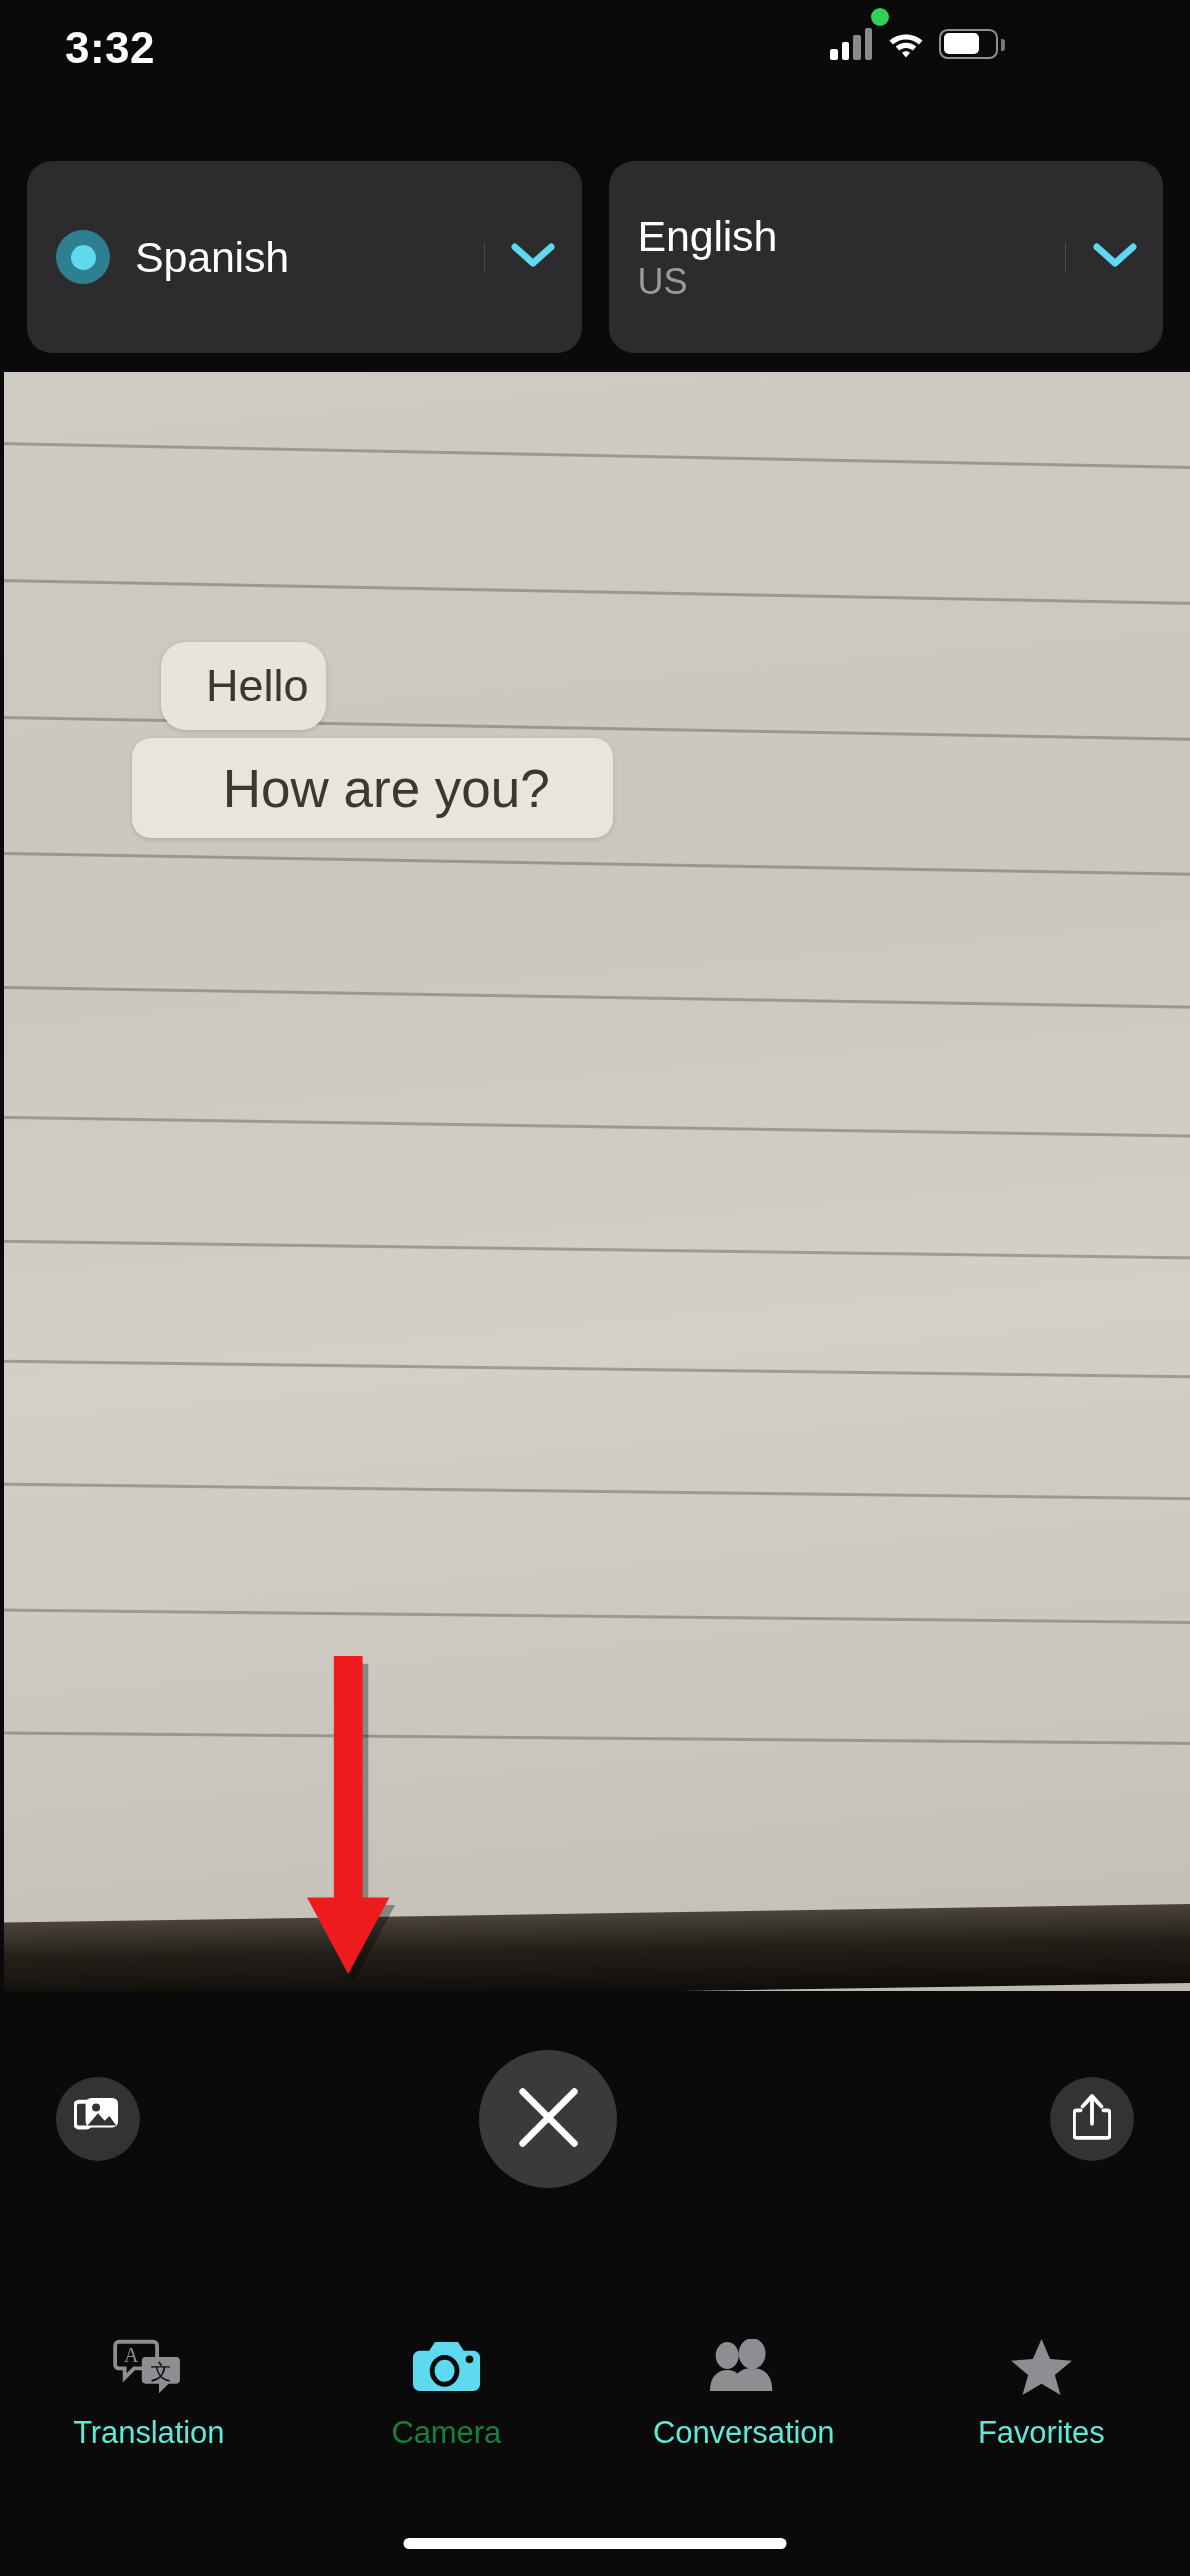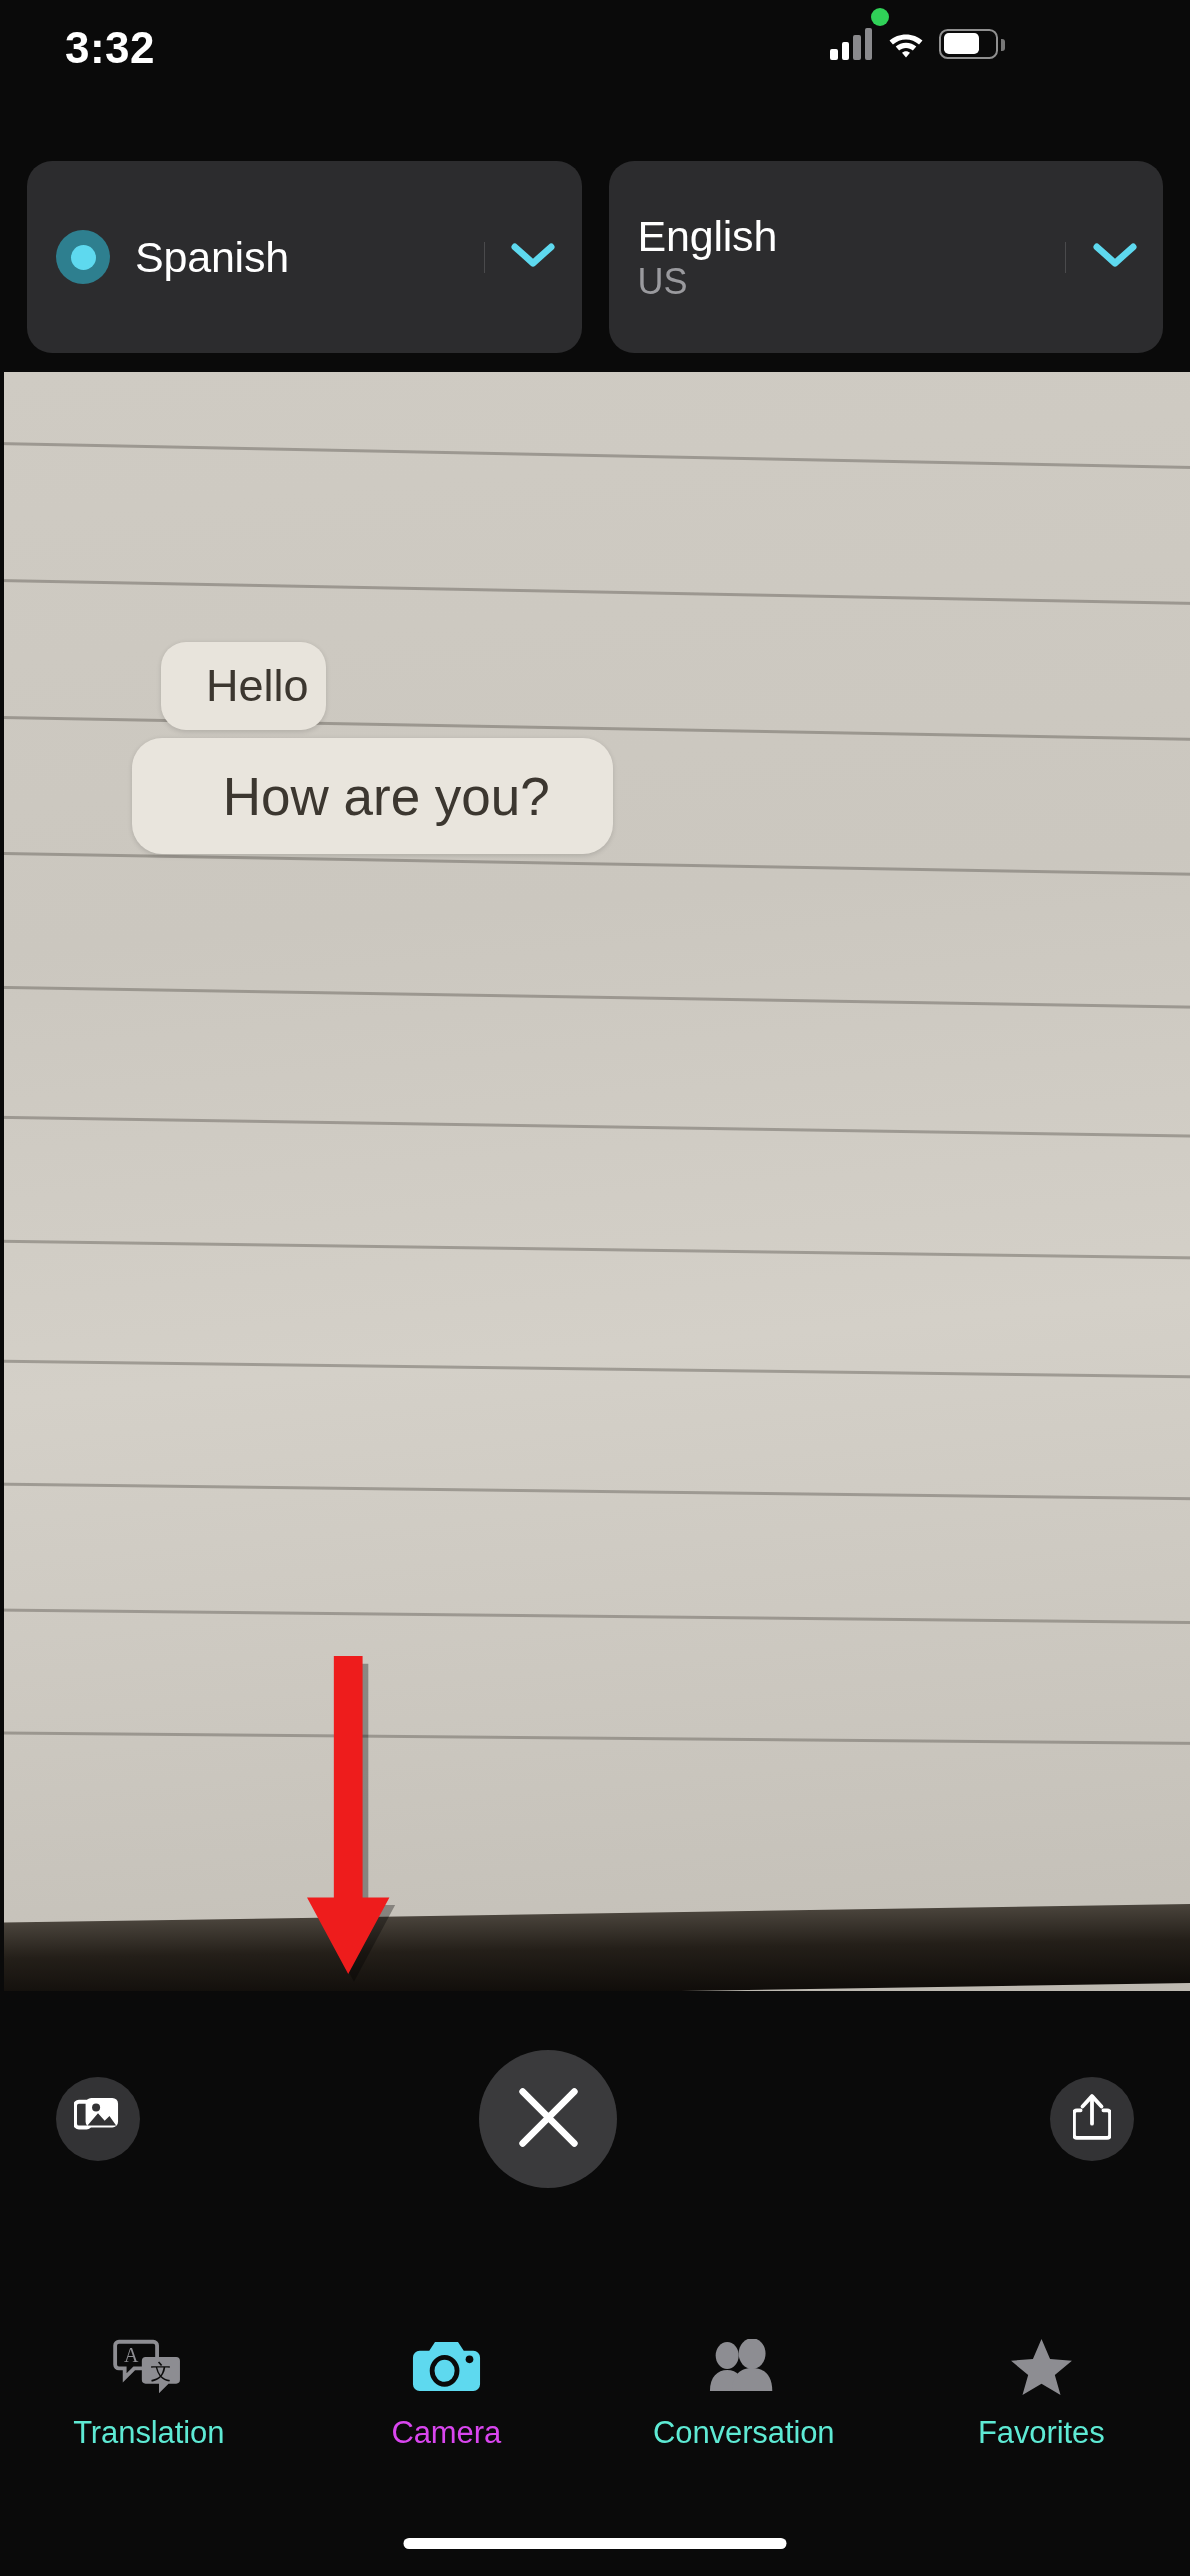--- a/index.html
+++ b/index.html
@@ -123,24 +123,24 @@
     font-weight:400;
     box-shadow:0 1.9px 5.8px rgba(0,0,0,0.13);
     padding-left:28px;
   }
   .bubble-1 {
     left:157px; top:270px; width:165px; height:88px;
     font-size:45px;
     background:#e8e4dc;
   }
   .bubble-2 {
-    left:128px; top:366px; width:481px; height:116px;
+    left:128px; top:366px; width:481px; height:100px;
     font-size:53px;
     background:#e9e5dd;
-    border-radius:30px;
+    border-radius:19px;
   }
 
   
   .arrow {
     position:absolute; left:303px; top:1284px;
     width:92px; height:364px;
     pointer-events:none;
   }
 
   
@@ -166,21 +166,21 @@
   }
   .tab {
     flex:1; display:flex; flex-direction:column;
     align-items:center; justify-content:flex-start;
     padding-top:31px; gap:13.4px;
   }
   .tab-icon { height:71px; display:flex; align-items:center; justify-content:center; }
   .tab-label {
     font-size:31px; color:#5eead4; letter-spacing:-0.1px;
   }
-  .tab.active .tab-label { color:#d946ef; }
+  .tab.active .tab-label { color:#15803d; }
 
   .home-indicator {
     position:absolute; left:50%; transform:translateX(-50%);
     bottom:27px; width:383px; height:11.5px;
     border-radius:5.8px; background:#ffffff;
   }
 </style>
 </head>
 <body>
 

